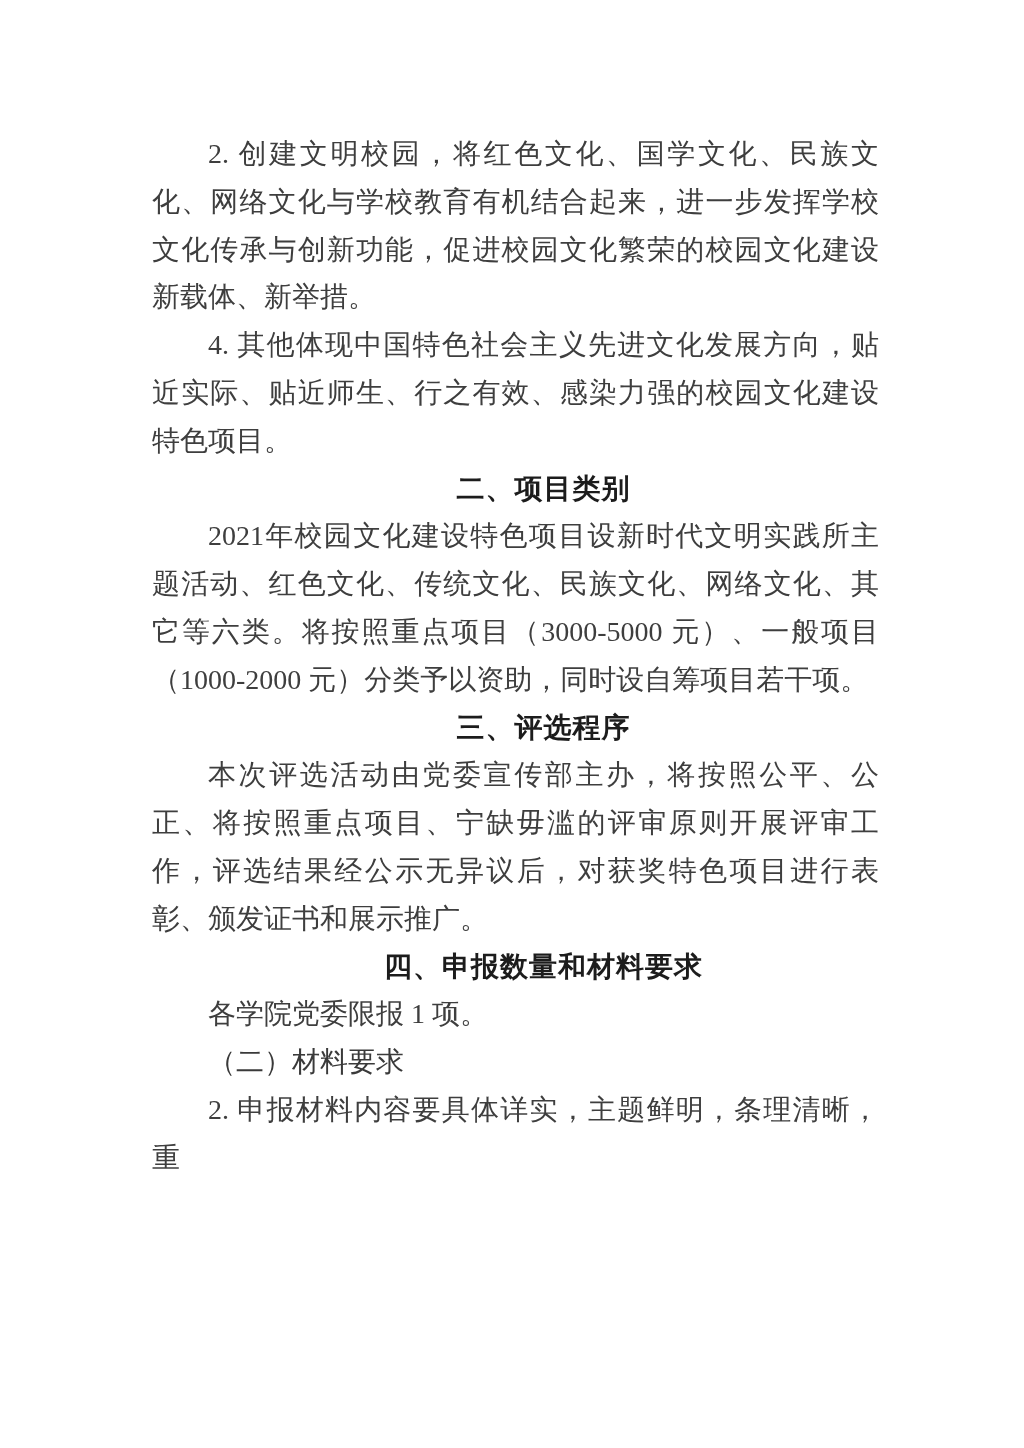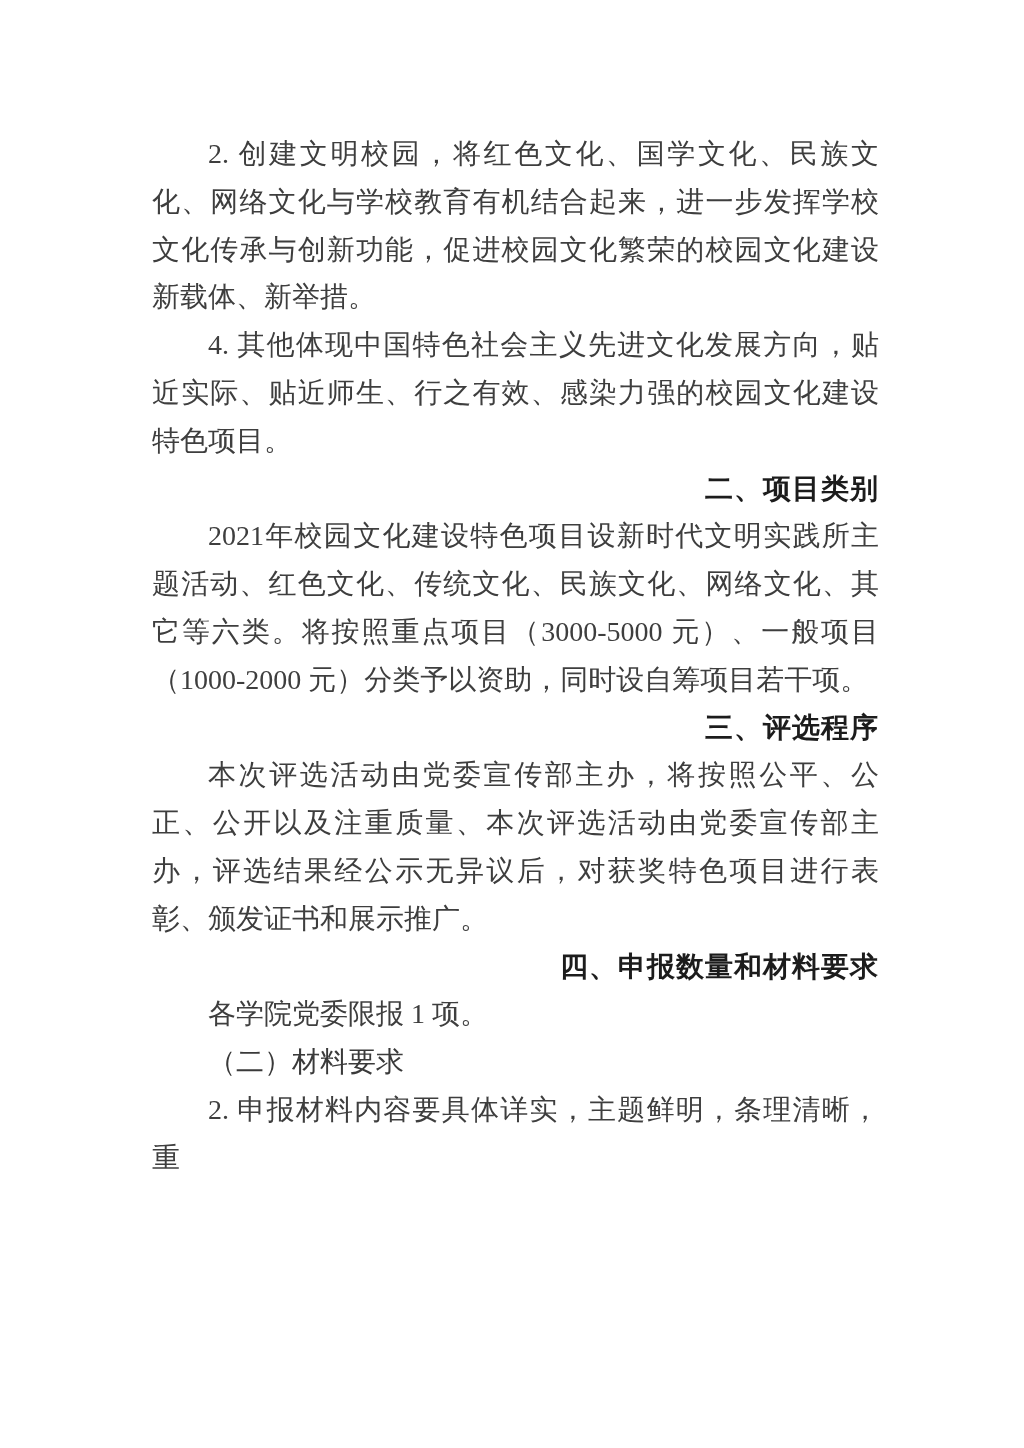--- a/index.html
+++ b/index.html
@@ -36,21 +36,21 @@
     line-height: 47.8px;
     text-indent: 2em;
   }
   .para {
     font-weight: normal;
   }
   .section-heading {
     font-family: "Liberation Sans", sans-serif;
     font-weight: bold;
     color: #1c1c1c;
-    text-align: right;
+    text-align: center;
     letter-spacing: 1px;
   }
   .sub-heading {
     font-family: "Liberation Serif", serif;
     font-weight: normal;
     color: #3a3a3a;
     text-align: left;
   }
 </style>
 </head>
@@ -63,21 +63,21 @@
 
 
     <p class="para">4. 其他体现中国特色社会主义先进文化发展方向，贴近实际、贴近师生、行之有效、感染力强的校园文化建设特色项目。</p>
 
     <h2 class="section-heading">二、项目类别</h2>
 
     <p class="para">2021年校园文化建设特色项目设新时代文明实践所主题活动、红色文化、传统文化、民族文化、网络文化、其它等六类。将按照重点项目（3000-5000 元）、一般项目（1000-2000 元）分类予以资助，同时设自筹项目若干项。</p>
 
     <h2 class="section-heading">三、评选程序</h2>
 
-    <p class="para">本次评选活动由党委宣传部主办，将按照公平、公正、公开以及注重质量、本次评选活动由党委宣传部主办，评选结果经公示无异议后，对获奖特色项目进行表彰、颁发证书和展示推广。</p>
+    <p class="para">本次评选活动由党委宣传部主办，将按照公平、公正、将按照重点项目、宁缺毋滥的评审原则开展评审工作，评选结果经公示无异议后，对获奖特色项目进行表彰、颁发证书和展示推广。</p>
 
     <h2 class="section-heading">四、申报数量和材料要求</h2>
 
 
     <p class="para">各学院党委限报 1 项。</p>
 
     <h3 class="sub-heading">（二）材料要求</h3>
 
     <p class="para">2. 申报材料内容要具体详实，主题鲜明，条理清晰，重</p>
 

